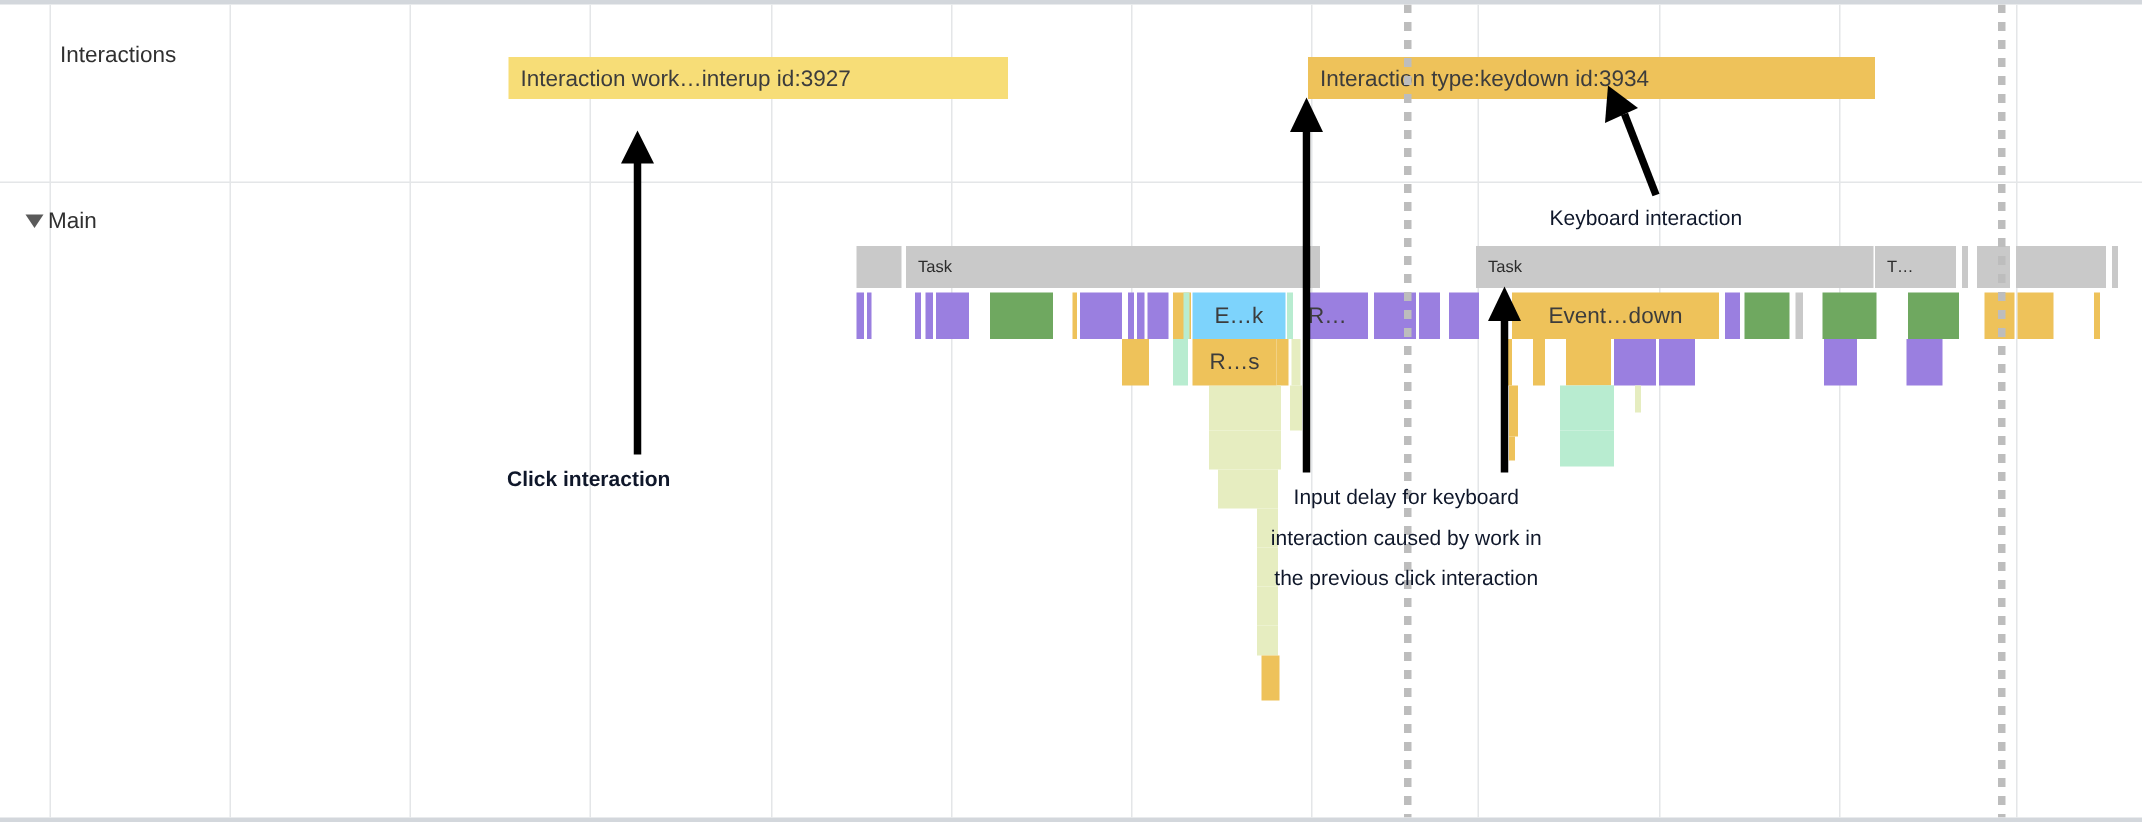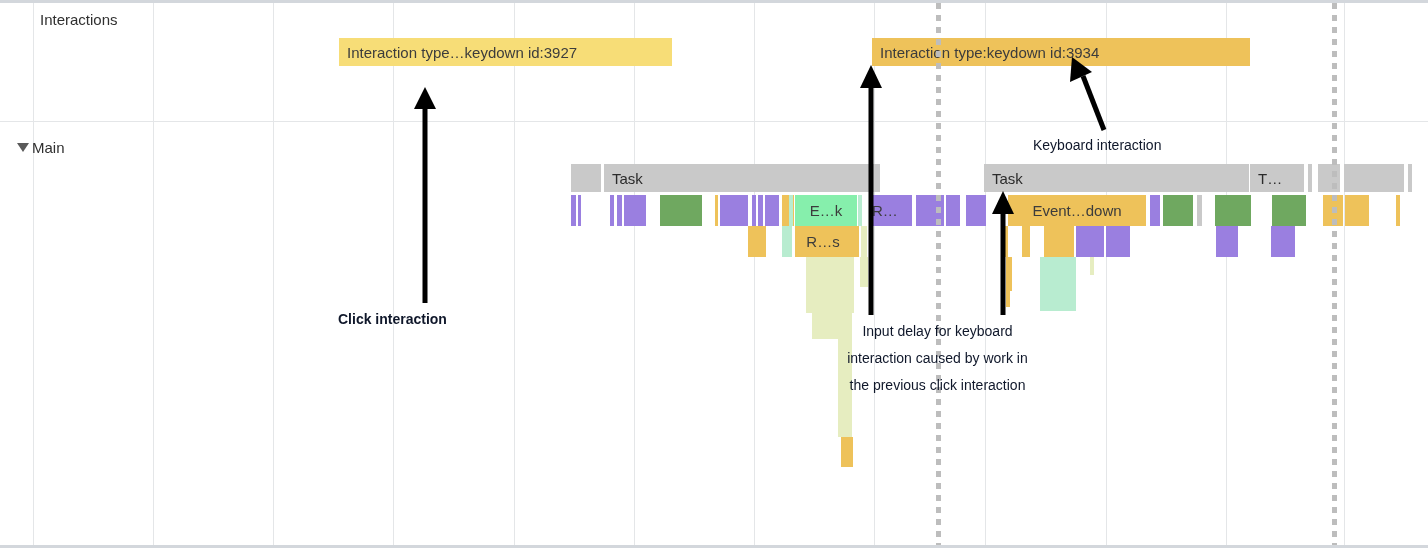--- a/index.html
+++ b/index.html
@@ -13,21 +13,21 @@
   .hline{position:absolute;left:0;right:0;height:1px;background:#e4e6e8;}
   .track-label{position:absolute;font-size:15px;color:#303030;white-space:nowrap;}
   .tri{position:absolute;width:0;height:0;border-left:6px solid transparent;border-right:6px solid transparent;
        border-top:9px solid #5a5a5a;}
   .ibar{position:absolute;height:28px;box-sizing:border-box;overflow:hidden;white-space:nowrap;
         font-size:15px;color:#3c3c3c;display:flex;align-items:center;padding-left:8px;}
   .ibar.light{background:#f7dd77;}
   .ibar.mid{background:#ecd45f;}
   .ibar.deep{background:#eec25a;}
   .taskbar{position:absolute;height:28px;background:#c9c9c9;box-sizing:border-box;overflow:hidden;
-           white-space:nowrap;font-size:15px;color:#2b2b2b;display:flex;align-items:center;padding-left:8px;}
+           white-space:nowrap;font-size:11px;color:#2b2b2b;display:flex;align-items:center;padding-left:8px;}
   .blk{position:absolute;box-sizing:border-box;overflow:hidden;white-space:nowrap;}
   .blk.lbl{font-size:15px;color:#3c3c3c;display:flex;align-items:center;justify-content:center;}
   .anno{position:absolute;font-size:14px;color:#0f172a;line-height:27px;white-space:nowrap;}
   .anno.ctr{text-align:center;}
   svg.arrows{position:absolute;left:0;top:0;overflow:visible;}
 </style>
 </head>
 <body>
 
 <div id="root">
@@ -41,26 +41,26 @@
       <div class="vgrid" style="left: 634px;"></div>
       <div class="vgrid" style="left: 754px;"></div>
       <div class="vgrid" style="left: 874px;"></div>
       <div class="vgrid" style="left: 985px;"></div>
       <div class="vgrid" style="left: 1106px;"></div>
       <div class="vgrid" style="left: 1226px;"></div>
       <div class="vgrid" style="left: 1344px;"></div>
       <div class="hline" style="top: 118px;"></div>
     </div>
 
-  <div class="track-label" style="left:40px;top:8px;">Interactions</div>
+  <div class="track-label" style="left:40px;top:25px;">Interactions</div>
 
   <div class="tri" style="left:17px;top:140px;"></div>
   <div class="track-label" style="left:32px;top:136px;">Main</div>
 
-  <div class="ibar light" style="left:339px;top:35px;width:333px;">Interaction type…keydown id:3927</div>
+  <div class="ibar light" style="left:339px;top:35px;width:333px;">Interaction work…interup id:3927</div>
   <div class="ibar deep" style="left:872px;top:35px;width:378px;">Interaction type:keydown id:3934</div>
 
   <div class="layer" id="flame-layer">
       <div class="blk" style="left: 571px; top: 192px; width: 5px; height: 31px; background: rgb(154, 127, 224);"></div>
       <div class="blk" style="left: 578px; top: 192px; width: 3px; height: 31px; background: rgb(154, 127, 224);"></div>
       <div class="blk" style="left: 610px; top: 192px; width: 4px; height: 31px; background: rgb(154, 127, 224);"></div>
       <div class="blk" style="left: 617px; top: 192px; width: 5px; height: 31px; background: rgb(154, 127, 224);"></div>
       <div class="blk" style="left: 624px; top: 192px; width: 22px; height: 31px; background: rgb(154, 127, 224);"></div>
       <div class="blk" style="left: 660px; top: 192px; width: 42px; height: 31px; background: rgb(111, 168, 96);"></div>
       <div class="blk" style="left: 715px; top: 192px; width: 3px; height: 31px; background: rgb(238, 194, 90);"></div>
@@ -115,21 +115,21 @@
       <div class="blk" style="left: 1308px; top: 161px; width: 4px; height: 28px; background: rgb(201, 201, 201);"></div>
       <div class="blk" style="left: 1318px; top: 161px; width: 22px; height: 28px; background: rgb(201, 201, 201);"></div>
       <div class="blk" style="left: 1344px; top: 161px; width: 60px; height: 28px; background: rgb(201, 201, 201);"></div>
       <div class="blk" style="left: 1408px; top: 161px; width: 4px; height: 28px; background: rgb(201, 201, 201);"></div>
     </div>
 
   <div class="taskbar" style="left:604px;top:161px;width:272px;">Task</div>
   <div class="taskbar" style="left:984px;top:161px;width:265px;">Task</div>
   <div class="taskbar" style="left:1250px;top:161px;width:46px;">T…</div>
 
-  <div class="blk lbl" style="left:795px;top:192px;width:62px;height:31px;background:#86efac;">E…k</div>
+  <div class="blk lbl" style="left:795px;top:192px;width:62px;height:31px;background:#7dd3fc;">E…k</div>
   <div class="blk lbl" style="left:795px;top:223px;width:56px;height:31px;background:#eec25a;">R…s</div>
   <div class="blk lbl" style="left:870px;top:192px;width:36px;height:31px;background:#9a7fe0;justify-content:flex-start;padding-left:2px;">R…</div>
   <div class="blk lbl" style="left:1008px;top:192px;width:138px;height:31px;background:#eec25a;">Event…down</div>
 
   <div class="vdash" style="left:936px;"></div>
   <div class="vdash" style="left:1332px;"></div>
 
   <svg class="arrows" width="1428" height="548">
     <g fill="#000" stroke="#000">
 

